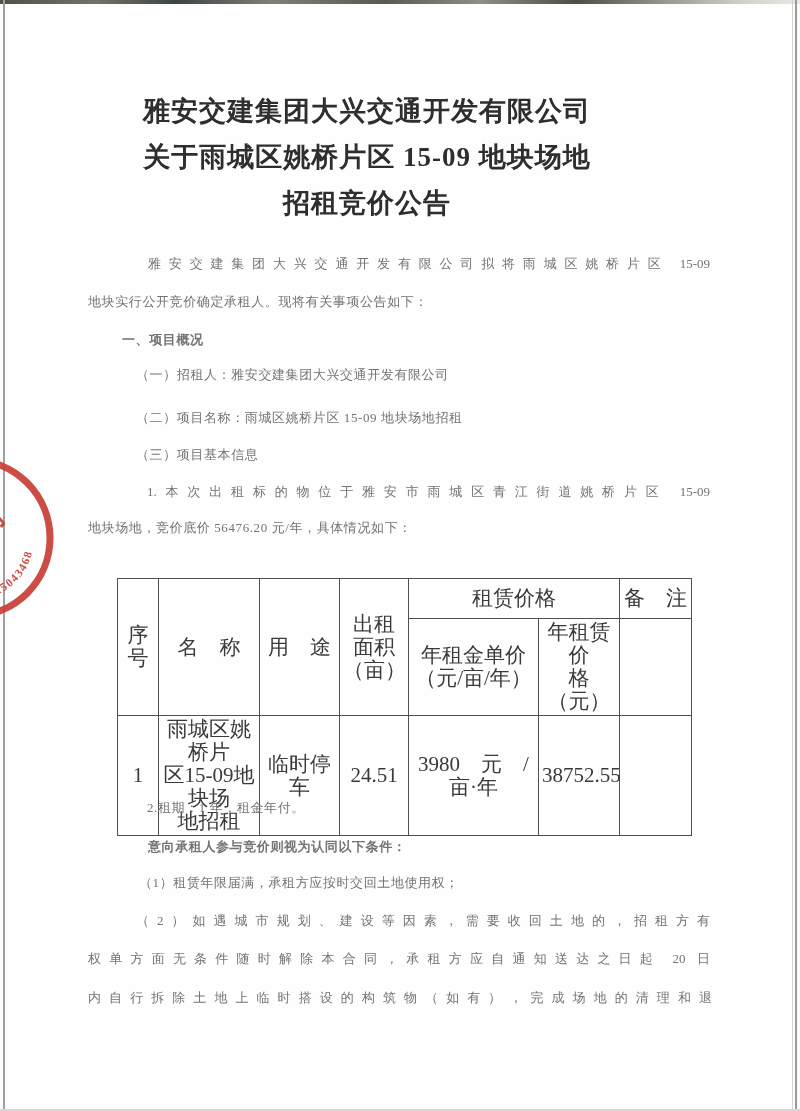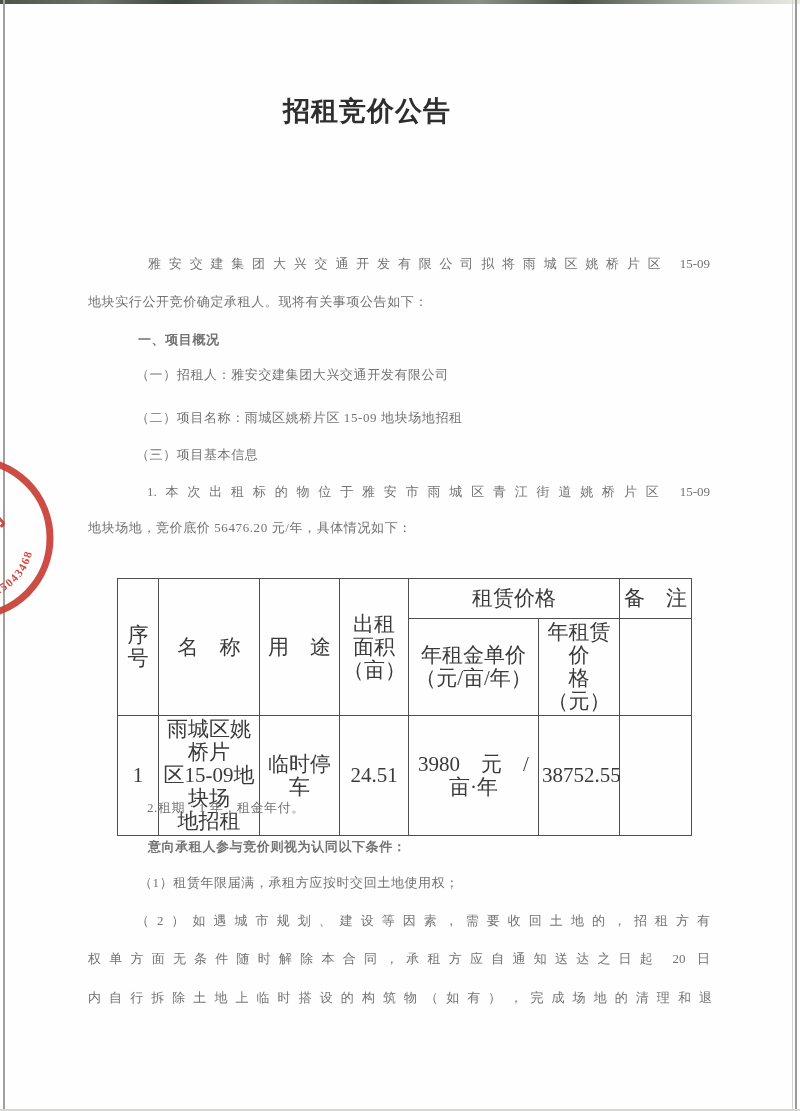--- a/index.html
+++ b/index.html
@@ -17,21 +17,21 @@
   .edge-bottom{position:absolute;bottom:0;left:0;width:800px;height:2px;background:#d8d8d3;}
 
   
   .title-wrap{position:absolute;top:88px;left:0;width:734px;text-align:center;
     font-size:27px;font-weight:bold;color:#2e2e2e;letter-spacing:1px;line-height:46px;}
 
   
   .line{position:absolute;font-size:13px;color:#737373;white-space:nowrap;
     letter-spacing:0.6px;line-height:24px;}
   .just{white-space:normal;letter-spacing:normal;text-align:justify;text-align-last:justify;}
-  .bold{font-weight:bold;margin-left:16px;}
+  .bold{font-weight:bold;}
 
   
   table.info{position:absolute;left:117px;top:578px;width:574px;
     border-collapse:collapse;table-layout:fixed;}
   table.info td{border:1.6px solid #4f4f4f;font-size:21px;color:#3a3a3a;
     text-align:center;vertical-align:middle;padding:2px 3px;white-space:pre-line;line-height:23px;}
   td.gap{line-height:36px;}
   td.cell-name{font-size:14px;text-align:left;vertical-align:top;padding:4px 2px 2px 6px;line-height:25px;}
   td.cell-use{text-align:left;vertical-align:top;padding:6px 2px 2px 8px;}
   td.cell-unit{text-align:left;padding-left:9px;line-height:27px;}
@@ -52,20 +52,22 @@
 <svg class="seal" viewBox="0 0 170 170">
   <circle cx="85" cy="85" r="78" fill="none" stroke-width="7" stroke="#c94038"></circle>
   <text x="85" y="95" font-size="27" font-weight="bold" text-anchor="middle" transform="rotate(-42 85 90)" letter-spacing="4" fill="#c94038">限公司</text>
   <path id="seal-arc" d="M 96 146 A 62 62 0 0 0 147 85" fill="none"></path>
   <text font-size="11.5" font-weight="bold" letter-spacing="1.5" fill="#c94038">
     <textPath href="#seal-arc">8025043468</textPath>
   </text>
 </svg>
 
 <div class="title-wrap">
+  <div>雅安交建集团大兴交通开发有限公司</div>
+  <div>关于雨城区姚桥片区 15-09 地块场地</div>
   <div>招租竞价公告</div>
 </div>
 
 <div class="line just" style="left:148px;top:252px;width:562px;">雅安交建集团大兴交通开发有限公司拟将雨城区姚桥片区 15-09</div>
 <div class="line" style="left:88px;top:290px;">地块实行公开竞价确定承租人。现将有关事项公告如下：</div>
 <div class="line bold" style="left:122px;top:328px;">一、项目概况</div>
 <div class="line" style="left:136px;top:363px;">（一）招租人：雅安交建集团大兴交通开发有限公司</div>
 <div class="line" style="left:136px;top:406px;">（二）项目名称：雨城区姚桥片区 15-09 地块场地招租</div>
 <div class="line" style="left:136px;top:443px;">（三）项目基本信息</div>
 <div class="line just" style="left:147px;top:480px;width:563px;">1.本次出租标的物位于雅安市雨城区青江街道姚桥片区 15-09</div>

